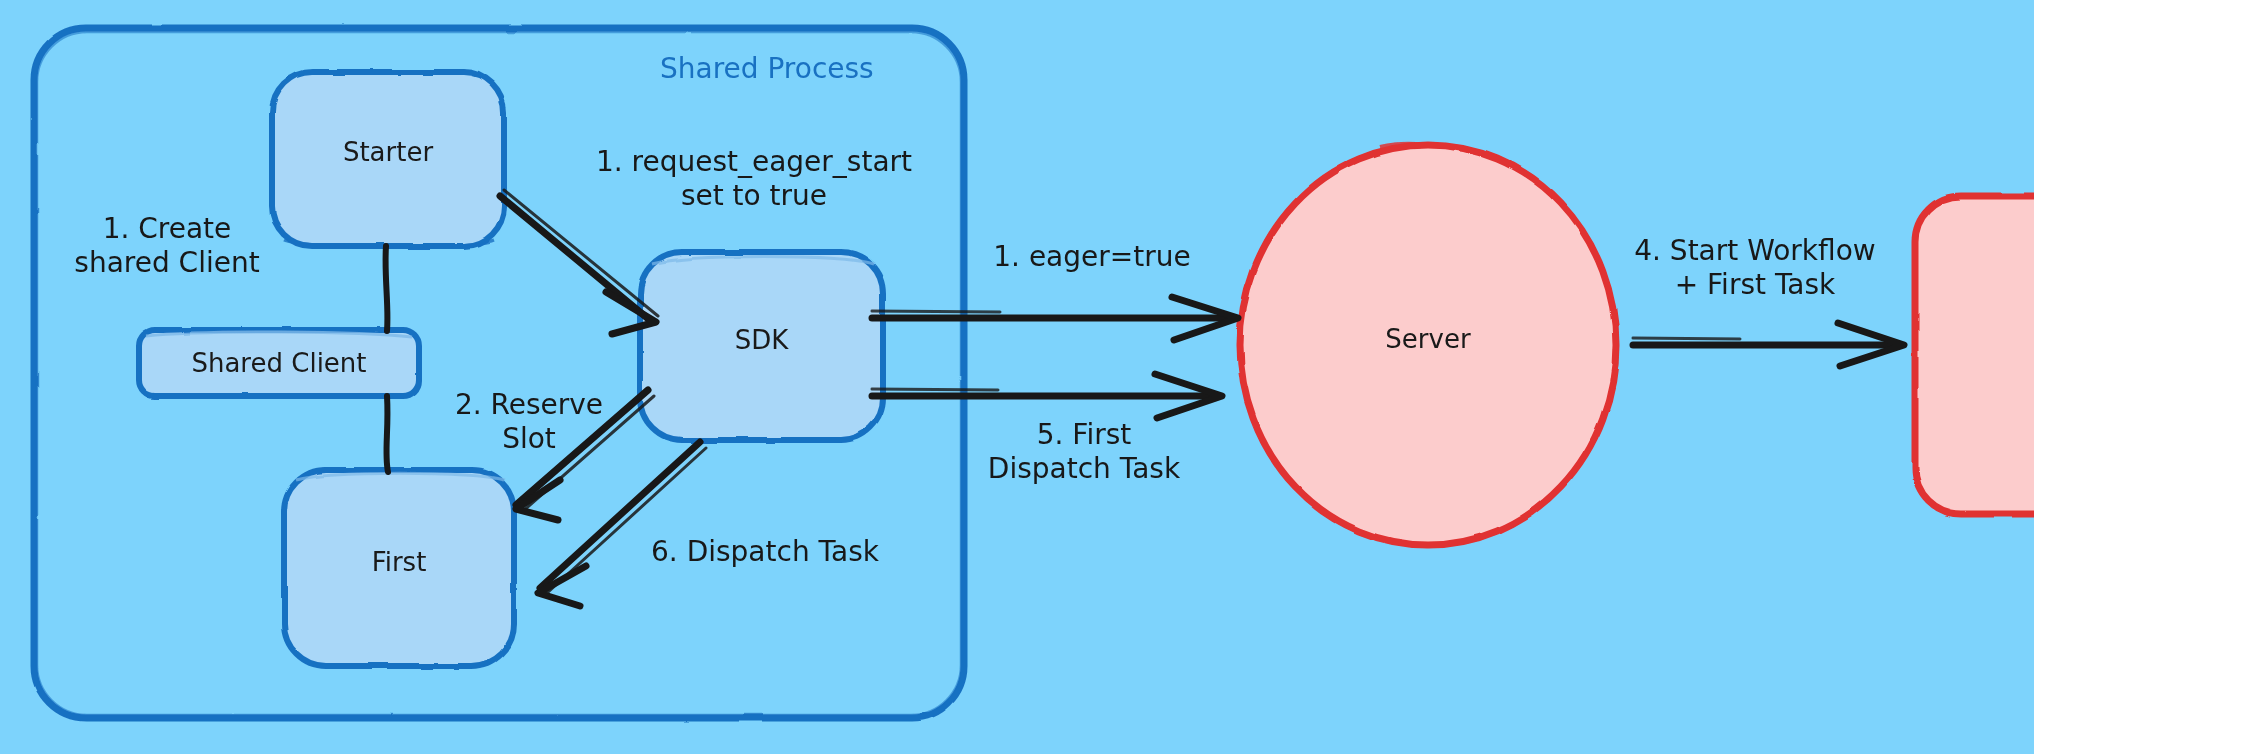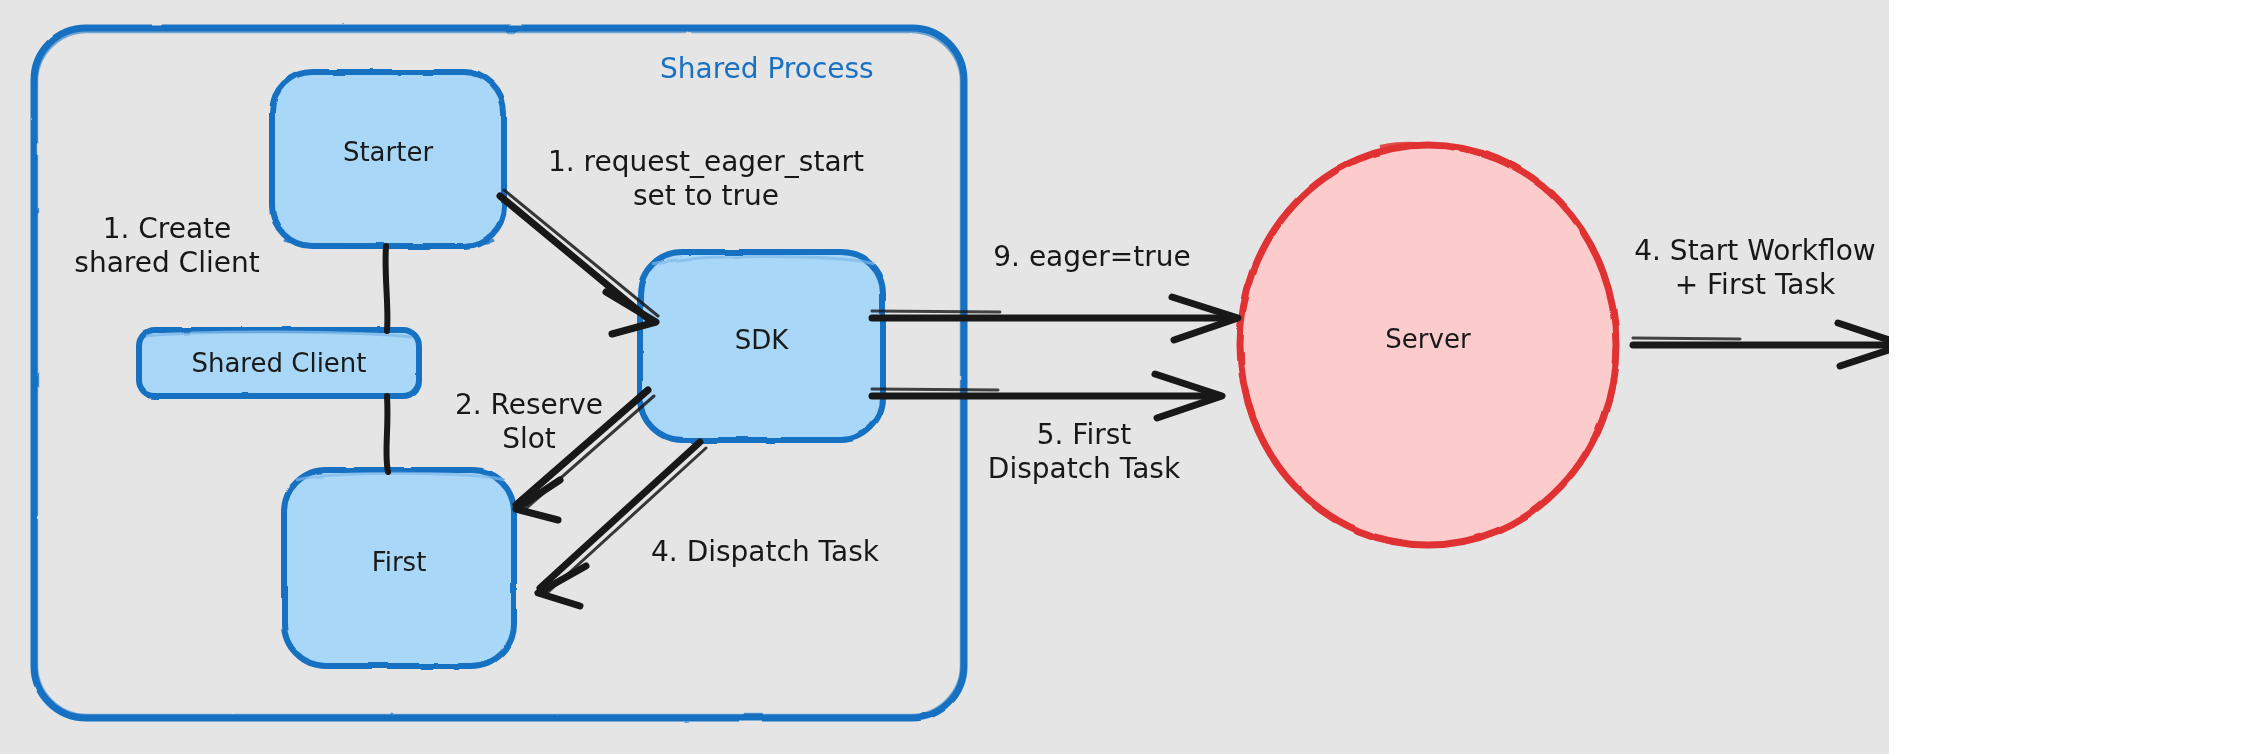--- a/index.html
+++ b/index.html
@@ -6,23 +6,23 @@
   html, body {
     margin: 0;
     padding: 0;
     background: #ffffff;
   }
   body {
     font-family: "DejaVu Sans", sans-serif;
   }
   #canvas {
     position: relative;
-    width: 1889px;
+    width: 2034px;
     height: 754px;
-    background: #e5e5e5;
+    background: #7dd3fc;
     overflow: hidden;
   }
   svg.layer {
     position: absolute;
     left: 0;
     top: 0;
     width: 2248px;
     height: 754px;
   }
   .node-label {
@@ -159,36 +159,36 @@
   <div class="node-label t-xl" style="left:640px; top:325px; width:243px;text-align:center;">SDK</div>
 
   <div class="node-label t-xl" style="left:1340px; top:324px; width:176px;">Server</div>
 
 
   <div class="edge-label t-md" style="left:22px; top:212px; width:290px;">
     <div>1. Create</div>
     <div>shared Client</div>
   </div>
 
-  <div class="edge-label t-md" style="left:506px; top:145px; width:400px;">
+  <div class="edge-label t-md" style="left:554px; top:145px; width:400px;">
     <div>1. request_eager_start</div>
     <div>set to true</div>
   </div>
 
   <div class="edge-label t-md" style="left:434px; top:368px; width:190px;margin-top:20px;">
     <div>2. Reserve</div>
     <div>Slot</div>
   </div>
 
   <div class="edge-label t-md" style="left:620px; top:535px; width:290px;">
-    <div>4. Dispatch Task</div>
+    <div>6. Dispatch Task</div>
   </div>
 
   <div class="edge-label t-md" style="left:962px; top:240px; width:260px;">
-    <div>9. eager=true</div>
+    <div>1. eager=true</div>
   </div>
 
   <div class="edge-label t-md" style="left:944px; top:418px; width:280px;">
     <div>5. First</div>
     <div>Dispatch Task</div>
   </div>
 
   <div class="edge-label t-md" style="left:1600px; top:234px; width:310px;">
     <div>4. Start Workflow</div>
     <div>+ First Task</div>

